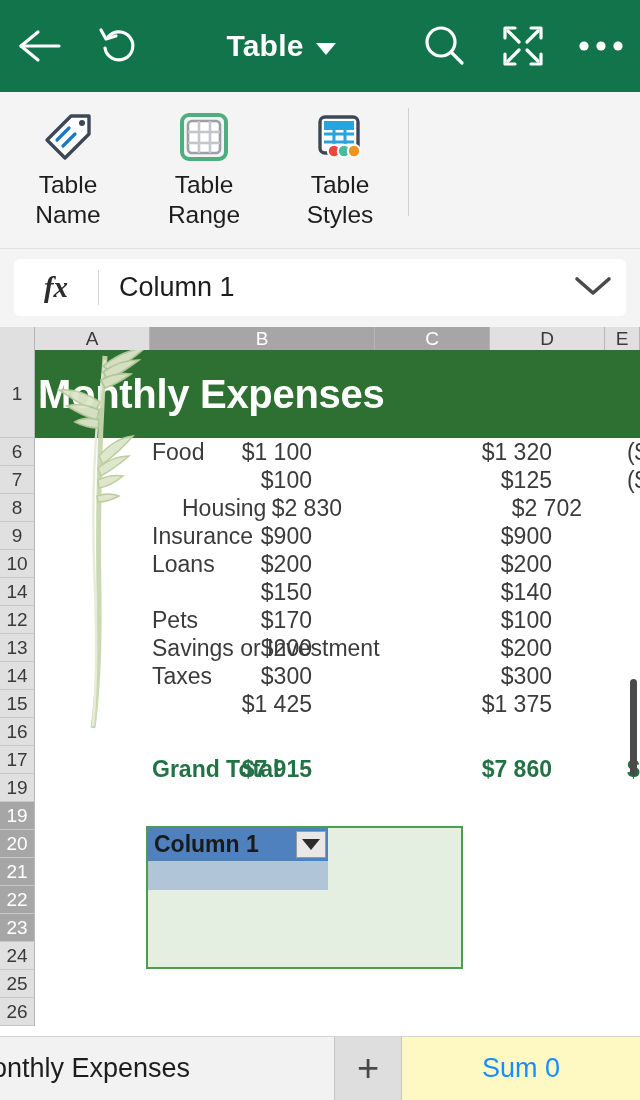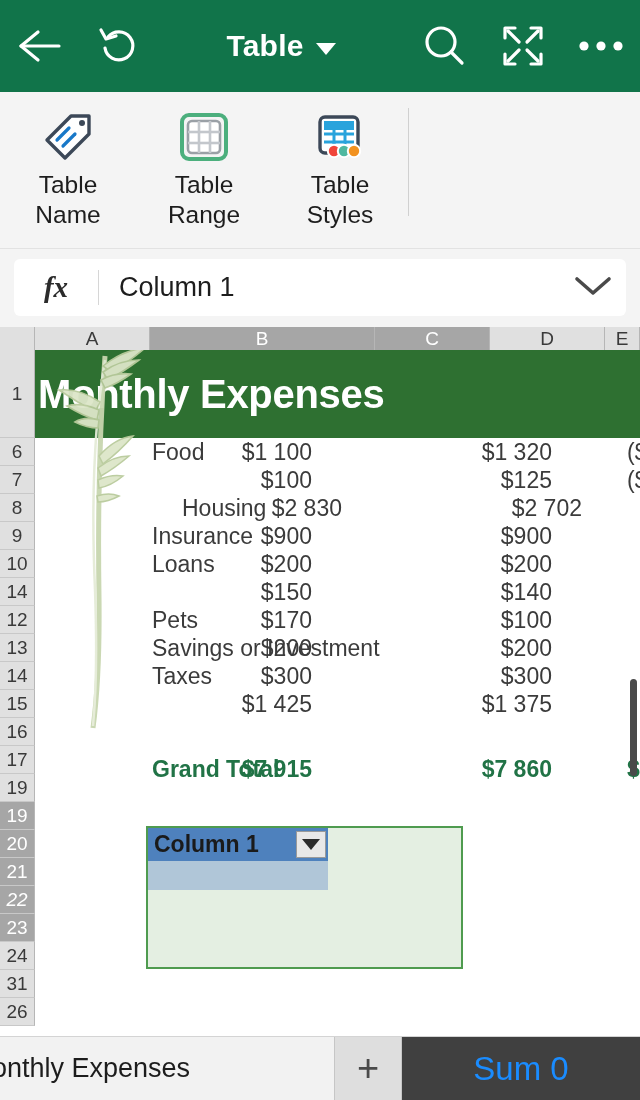--- a/index.html
+++ b/index.html
@@ -183,23 +183,23 @@
     font-size: 27px; color: #1d1d1d; overflow: hidden; white-space: nowrap;
     margin-left: -8px;
   }
   .add-sheet {
     width: 68px; background: #dedede; border-left: 1px solid #c6c6c6;
     border-right: 1px solid #c6c6c6;
     display: flex; align-items: center; justify-content: center;
     font-size: 38px; color: #4a4a4a; font-weight: 300;
   }
   .sum-box {
-    width: 238px; background: #404040;
-    display: flex; align-items: center; justify-content: center;
-    font-size: 33px; color: #1a8cff;
+    width: 238px; background: #fef9c3;
+    display: flex; align-items: center; justify-content: center;
+    font-size: 27px; color: #1a8cff;
   }
   .num-zone {
     flex: 1; background: #f2f2f2;
     display: flex; align-items: center; justify-content: center;
   }
   .num-btn {
     width: 84px; height: 46px; background: #333333; border-radius: 9px;
     display: flex; align-items: center; justify-content: center;
     color: #ffffff; font-size: 28px; font-weight: 500;
   }
@@ -363,24 +363,24 @@
         <div class="rh" style="height: 28px;">12</div>
         <div class="rh" style="height: 28px;">13</div>
         <div class="rh" style="height: 28px;">14</div>
         <div class="rh" style="height: 28px;">15</div>
         <div class="rh" style="height: 28px;">16</div>
         <div class="rh" style="height: 28px;">17</div>
         <div class="rh" style="height: 28px;">19</div>
         <div class="rh sel" style="height: 28px;">19</div>
         <div class="rh sel" style="height: 28px;">20</div>
         <div class="rh sel" style="height: 28px;">21</div>
-        <div class="rh sel" style="height: 28px; font-style: italic;">22</div>
+        <div class="rh sel" style="height: 28px;">22</div>
         <div class="rh sel" style="height: 28px;">23</div>
         <div class="rh" style="height: 28px;">24</div>
-        <div class="rh" style="height: 28px;">31</div>
+        <div class="rh" style="height: 28px;">25</div>
         <div class="rh" style="height: 28px;">26</div>
       </div>
 
     <div class="sheet">
 
       <div class="banner">
         <span class="banner-txt">Monthly Expenses</span>
       </div>
 
       <div class="plant">

